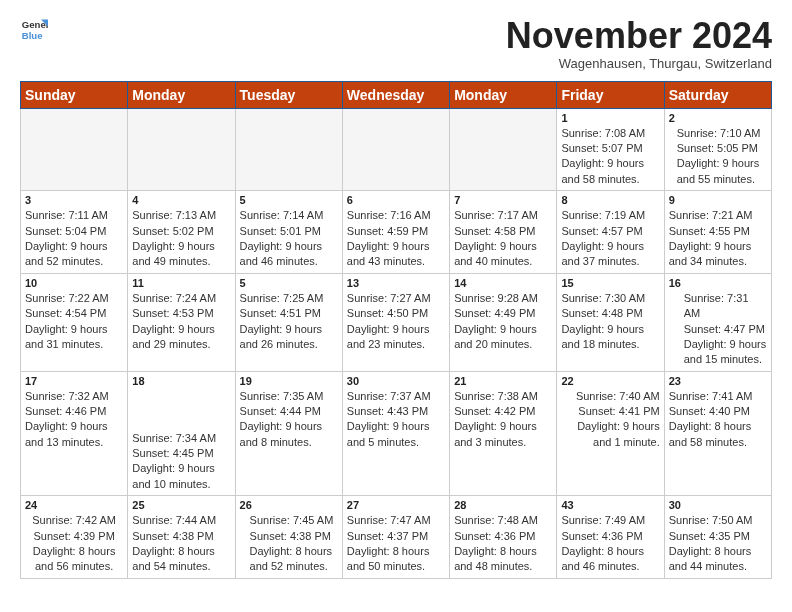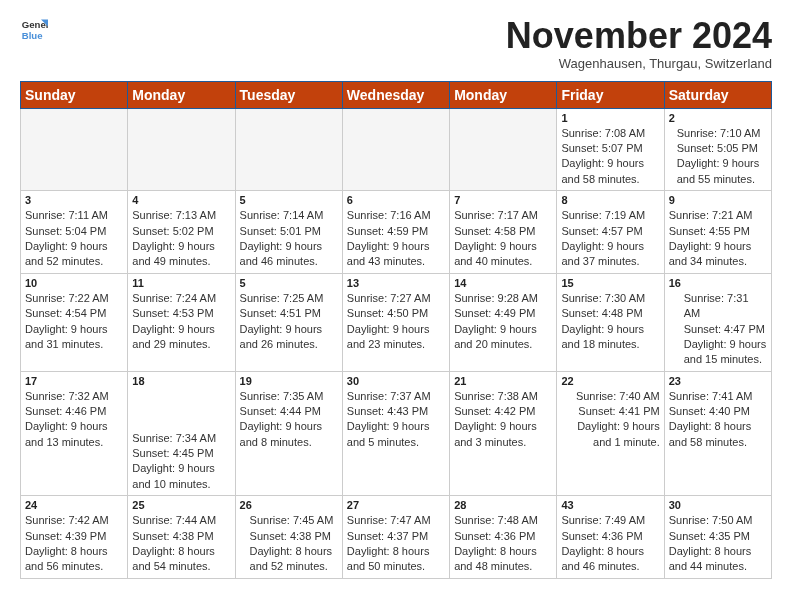--- a/index.html
+++ b/index.html
@@ -282,21 +282,21 @@
             <span class="day-num">23</span>
             <div class="day-info" style="white-space: pre-line;">Sunrise: 7:41 AM
 Sunset: 4:40 PM
 Daylight: 8 hours
 and 58 minutes.</div>
           </td>
         </tr>
         <tr>
           <td>
             <span class="day-num">24</span>
-            <div class="day-info" style="white-space: pre-line;">Sunrise: 7:42 AM
+            <div class="day-info" style="white-space: pre-line; text-align: center;">Sunrise: 7:42 AM
 Sunset: 4:39 PM
 Daylight: 8 hours
 and 56 minutes.</div>
           </td>
           <td>
             <span class="day-num">25</span>
             <div class="day-info" style="white-space: pre-line;">Sunrise: 7:44 AM
 Sunset: 4:38 PM
 Daylight: 8 hours
 and 54 minutes.</div>

